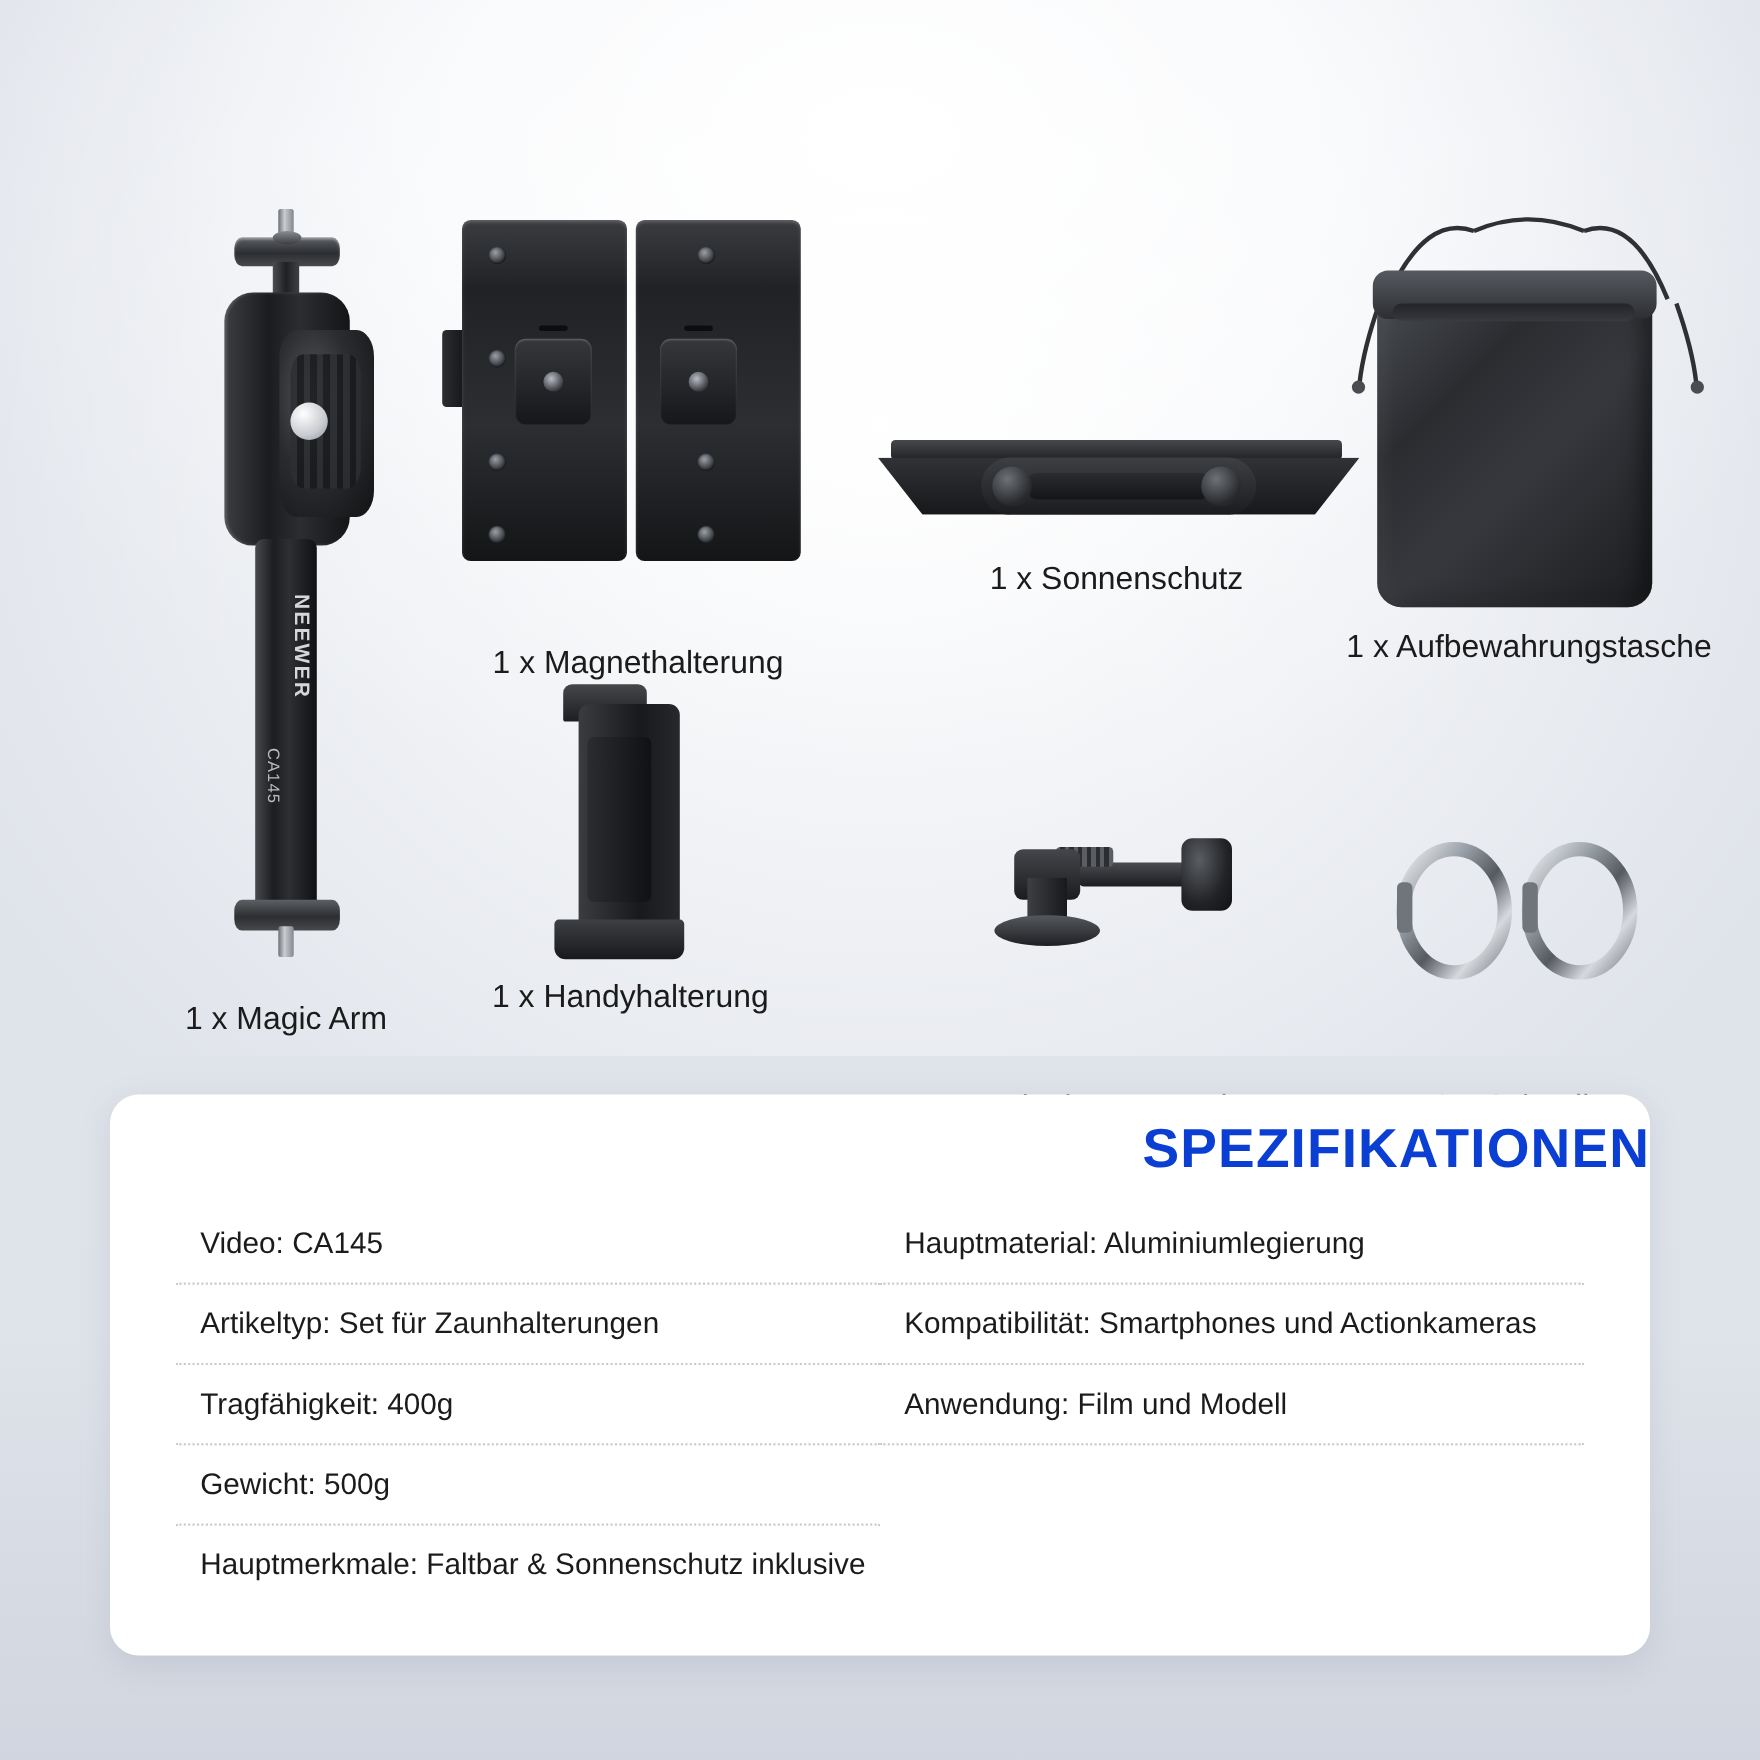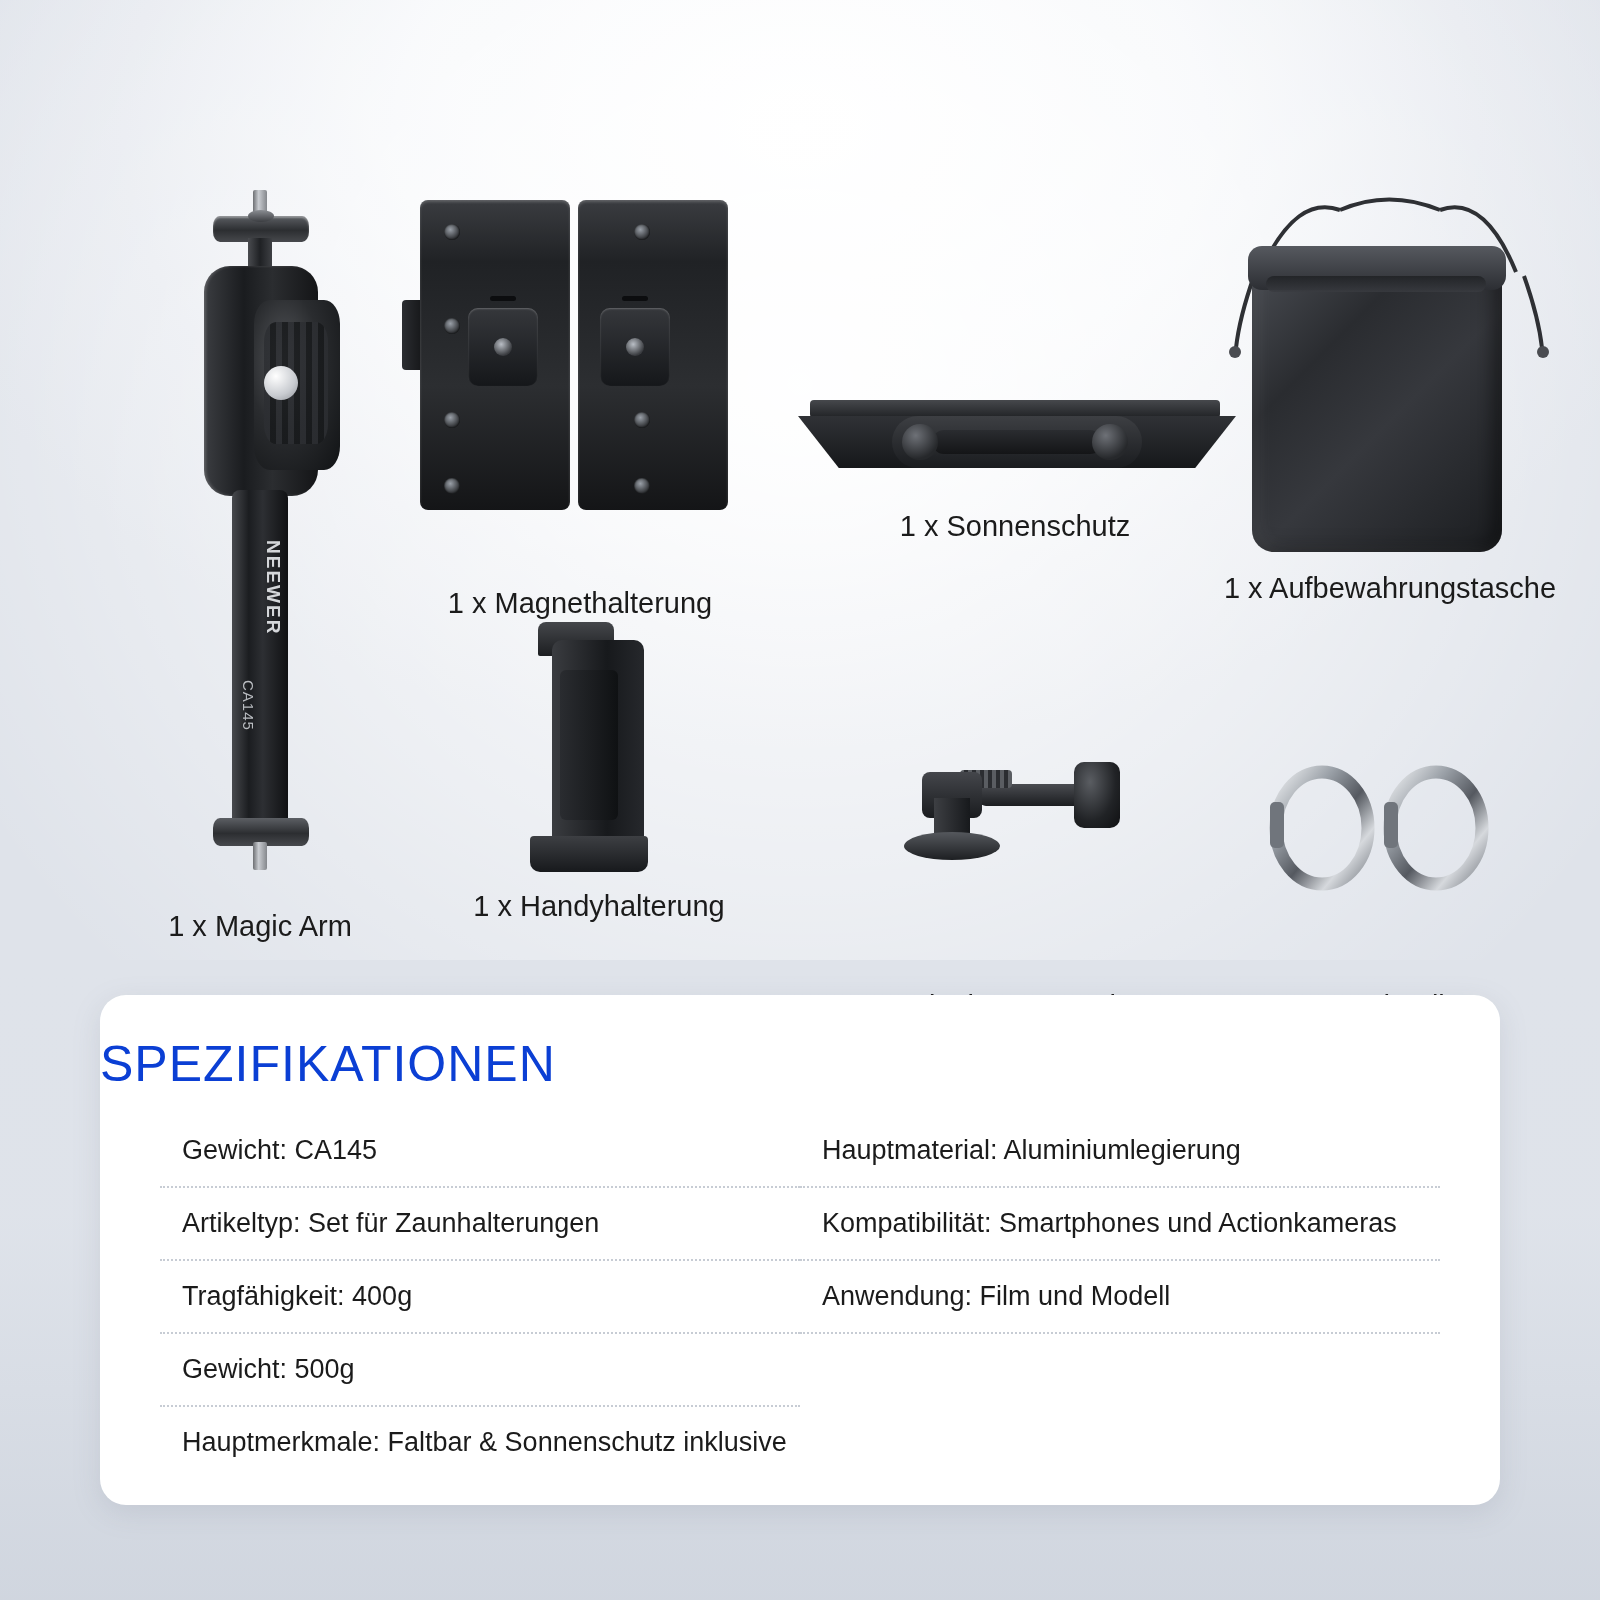--- a/index.html
+++ b/index.html
@@ -235,21 +235,21 @@
     border-radius: 14px;
   }
   .bag-fold {
     position: absolute; left: 76px; top: 96px; width: 220px; height: 16px;
     background: linear-gradient(180deg,#1d1f22,#3a3c41);
     border-radius: 8px; opacity:.8;
   }
   .bag .caption { top: 392px; }
 
   
-  .phone { left: 434px; top: 430px; width: 330px; height: 360px; }
+  .phone { left: 408px; top: 430px; width: 330px; height: 360px; }
   .ph-back {
     position: absolute; left: 118px; top: 40px; width: 92px; height: 210px;
     background: linear-gradient(90deg,#3a3c40,#17191c 60%,#26282c);
     border-radius: 10px;
   }
   .ph-jaw-top {
     position: absolute; left: 104px; top: 22px; width: 76px; height: 34px;
     background: linear-gradient(180deg,#45474b,#1c1e21);
     border-radius: 8px 8px 2px 2px;
   }
@@ -308,26 +308,26 @@
     left: 100px;
     top: 995px;
     width: 1400px;
     height: 510px;
     background: #ffffff;
     border-radius: 26px;
     box-shadow: 0 8px 28px rgba(120,130,145,0.18);
     z-index: 6;
   }
   .spec-title {
-    text-align: left;
+    text-align: right;
     font-size: 50px;
-    font-weight: normal;
+    font-weight: bold;
     letter-spacing: 1px;
     color: #0b3fd4;
-    padding-top: 40px;
+    padding-top: 20px;
   }
   .spec-table {
     margin: 22px 60px 0 60px;
     display: grid;
     grid-template-columns: 1fr 1fr;
   }
   .spec-cell {
     font-size: 27px;
     color: #1b1b1b;
     padding: 20px 10px 20px 22px;
@@ -461,21 +461,21 @@
         </svg>
       </div>
       <div class="caption">2 x Schnallen</div>
     </div>
 
   </div>
 
   <div class="spec-card">
     <div class="spec-title">SPEZIFIKATIONEN</div>
     <div class="spec-table">
-      <div class="spec-cell">Gewicht: CA145</div>
+      <div class="spec-cell">Video: CA145</div>
       <div class="spec-cell">Hauptmaterial: Aluminiumlegierung</div>
       <div class="spec-cell">Artikeltyp: Set für Zaunhalterungen</div>
       <div class="spec-cell">Kompatibilität: Smartphones und Actionkameras</div>
       <div class="spec-cell">Tragfähigkeit: 400g</div>
       <div class="spec-cell">Anwendung: Film und Modell</div>
       <div class="spec-cell">Gewicht: 500g</div>
       <div class="spec-cell full">Hauptmerkmale: Faltbar &amp; Sonnenschutz inklusive</div>
     </div>
   </div>
 

